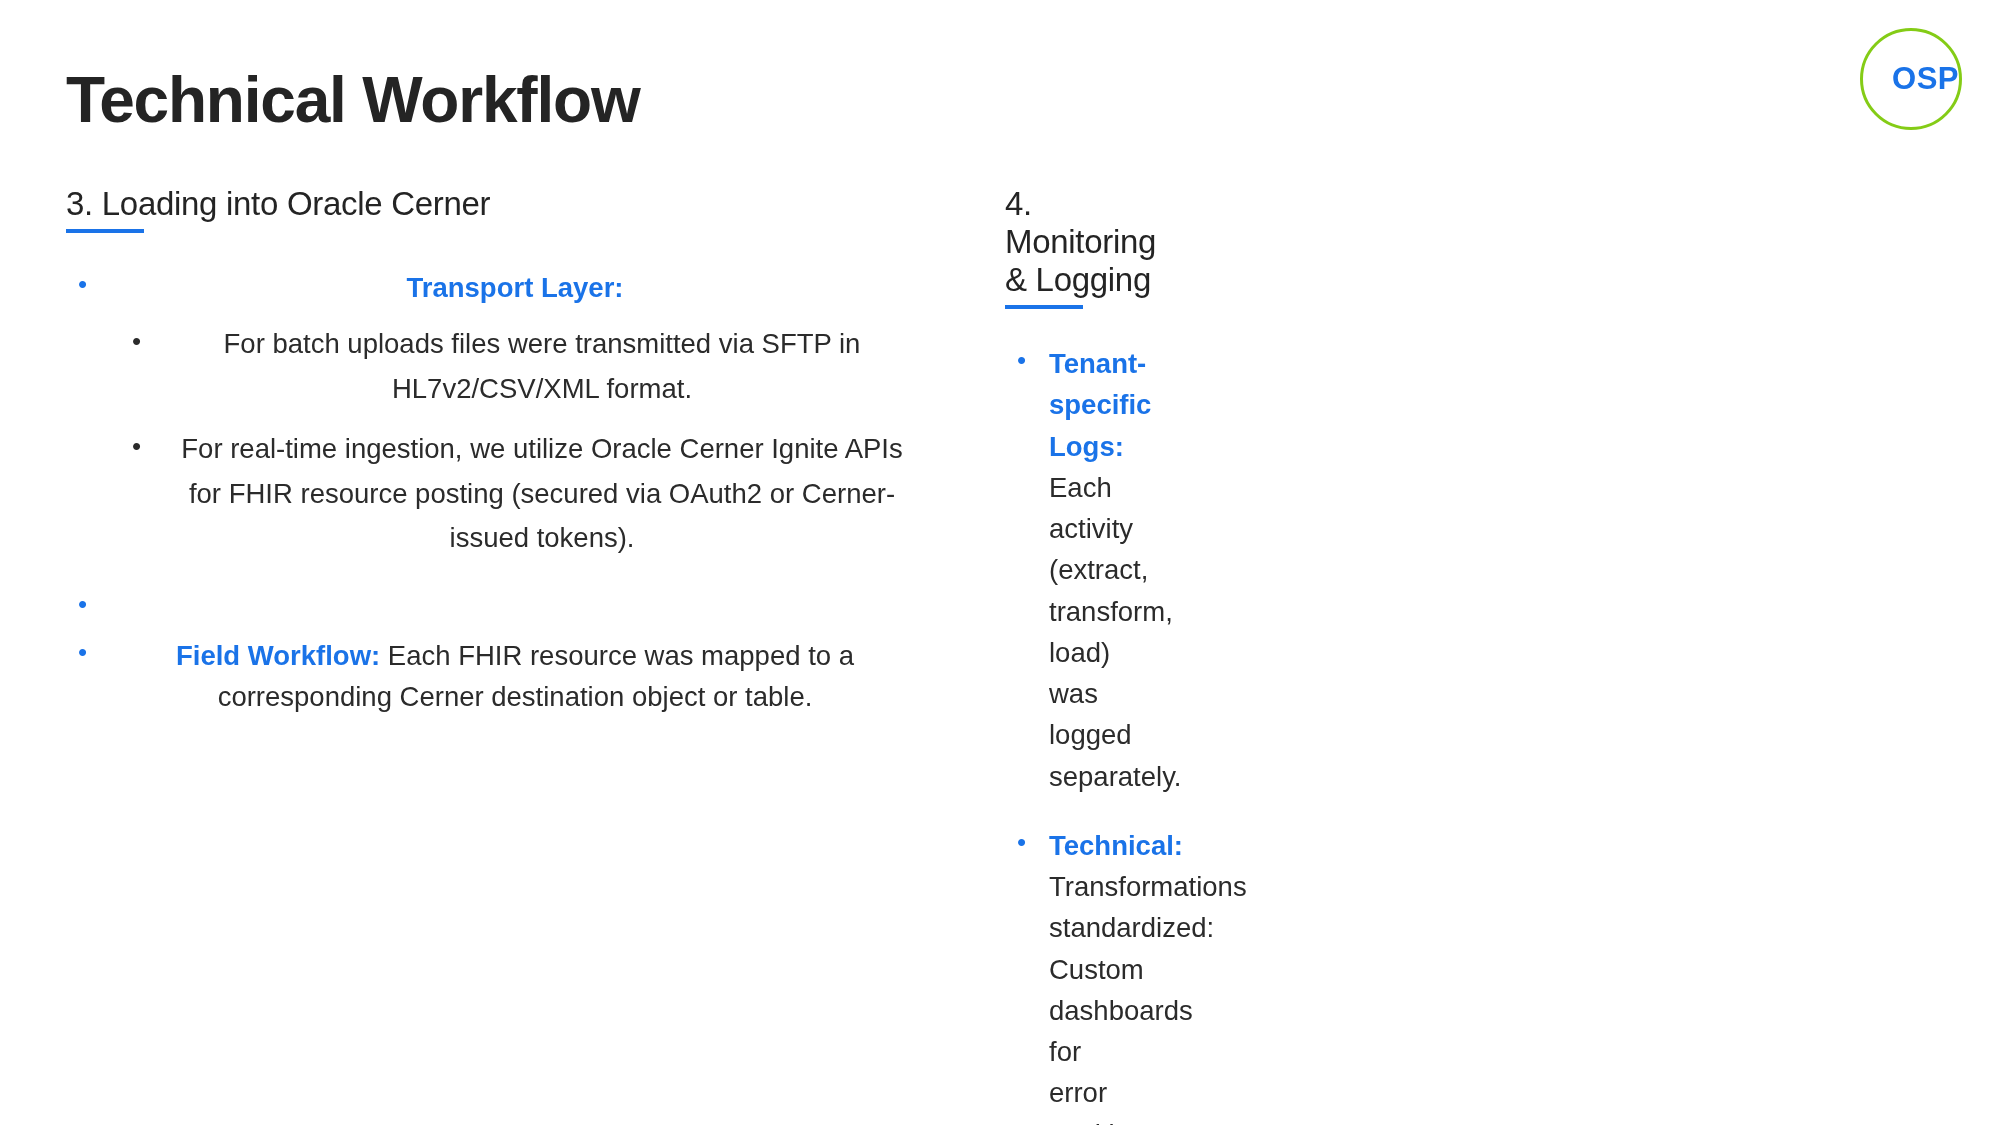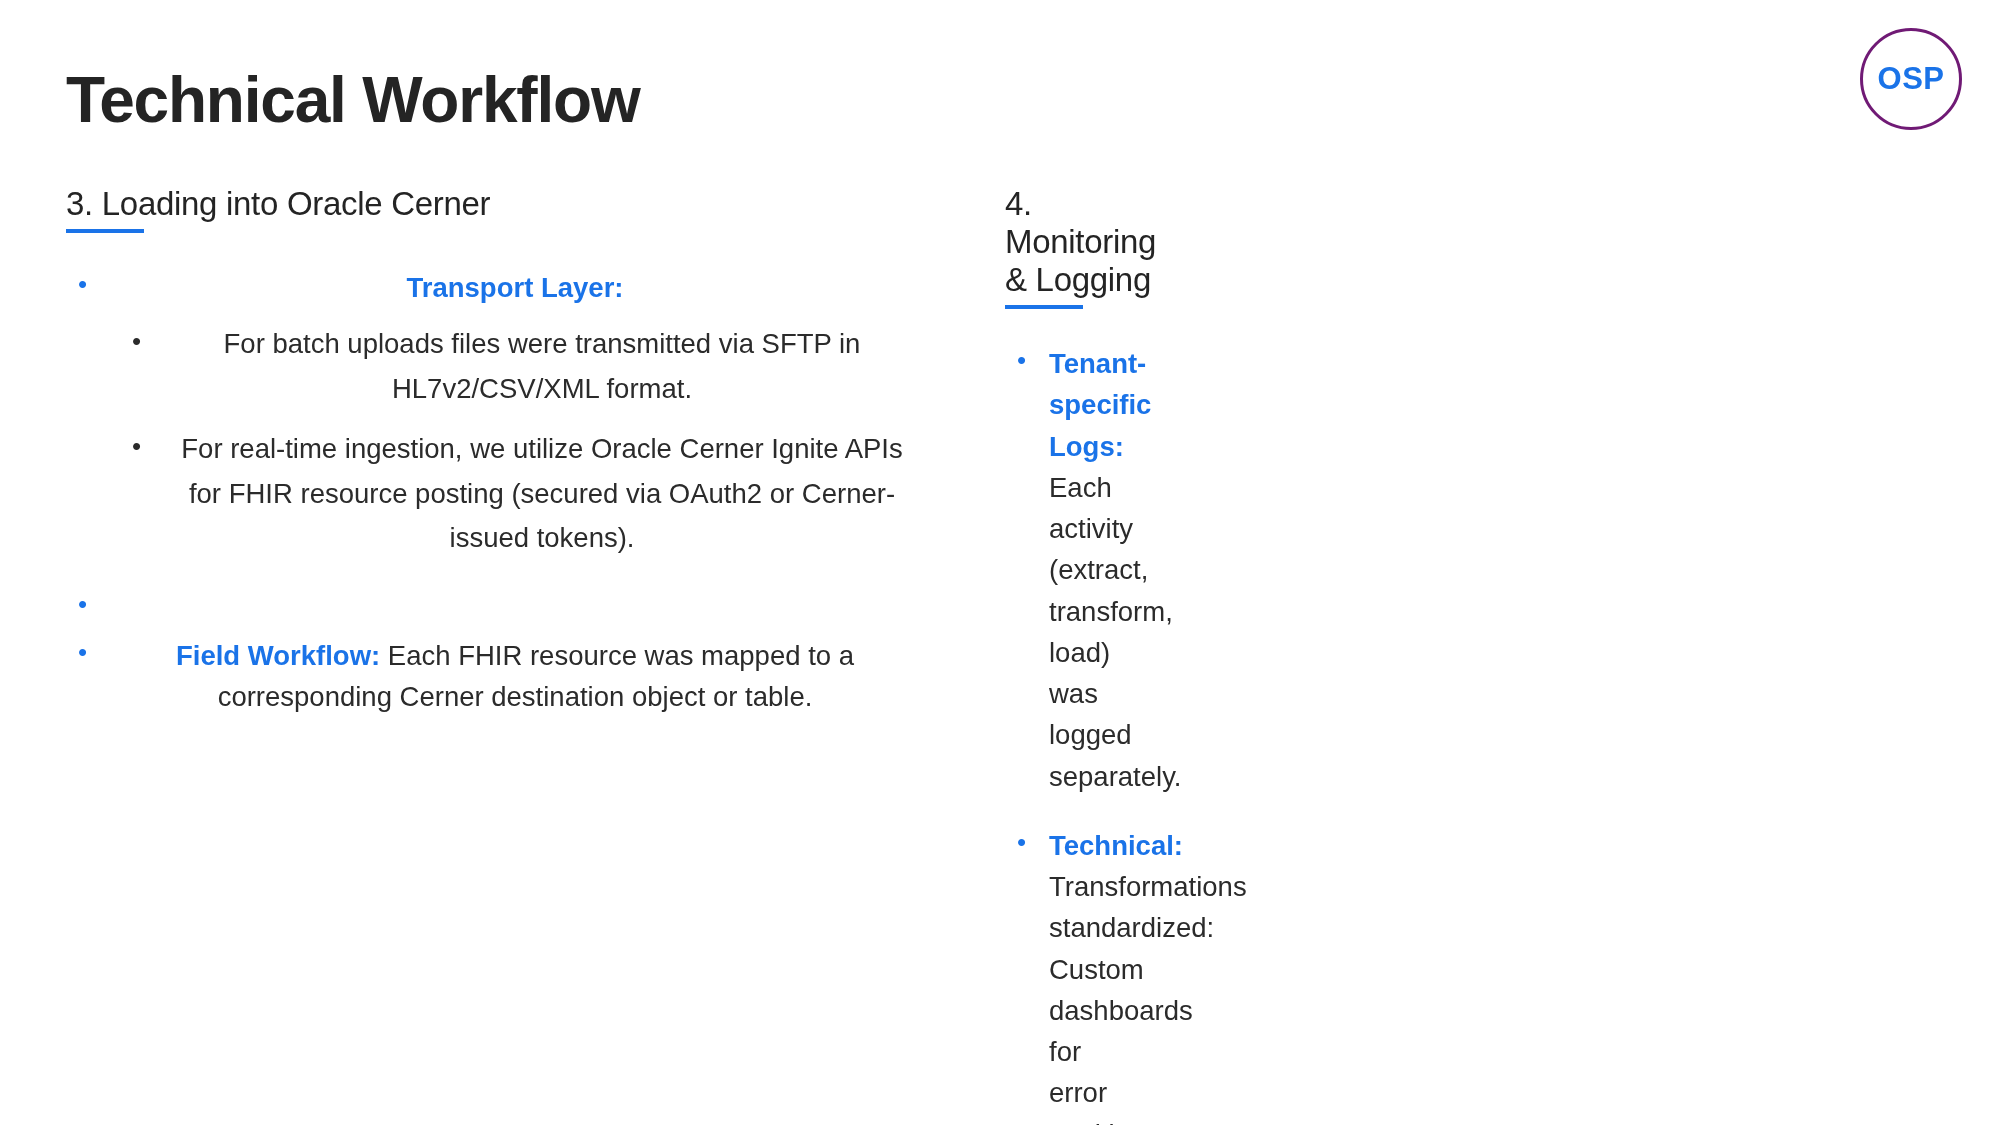--- a/index.html
+++ b/index.html
@@ -24,25 +24,25 @@
     padding: 0;
   }
 
   
   .logo {
     position: absolute;
     top: 28px;
     right: 38px;
     width: 96px;
     height: 96px;
-    border: 3px solid #701a75;
+    border: 3px solid #84cc16;
     border-radius: 50%;
     display: flex;
     align-items: center;
-    justify-content: center;
+    justify-content: flex-end;
   }
   .logo-text {
     font-size: 31px;
     font-weight: bold;
     color: #1a73e8;
     letter-spacing: 0.5px;
     font-family: "Liberation Sans", sans-serif;
   }
 
   

